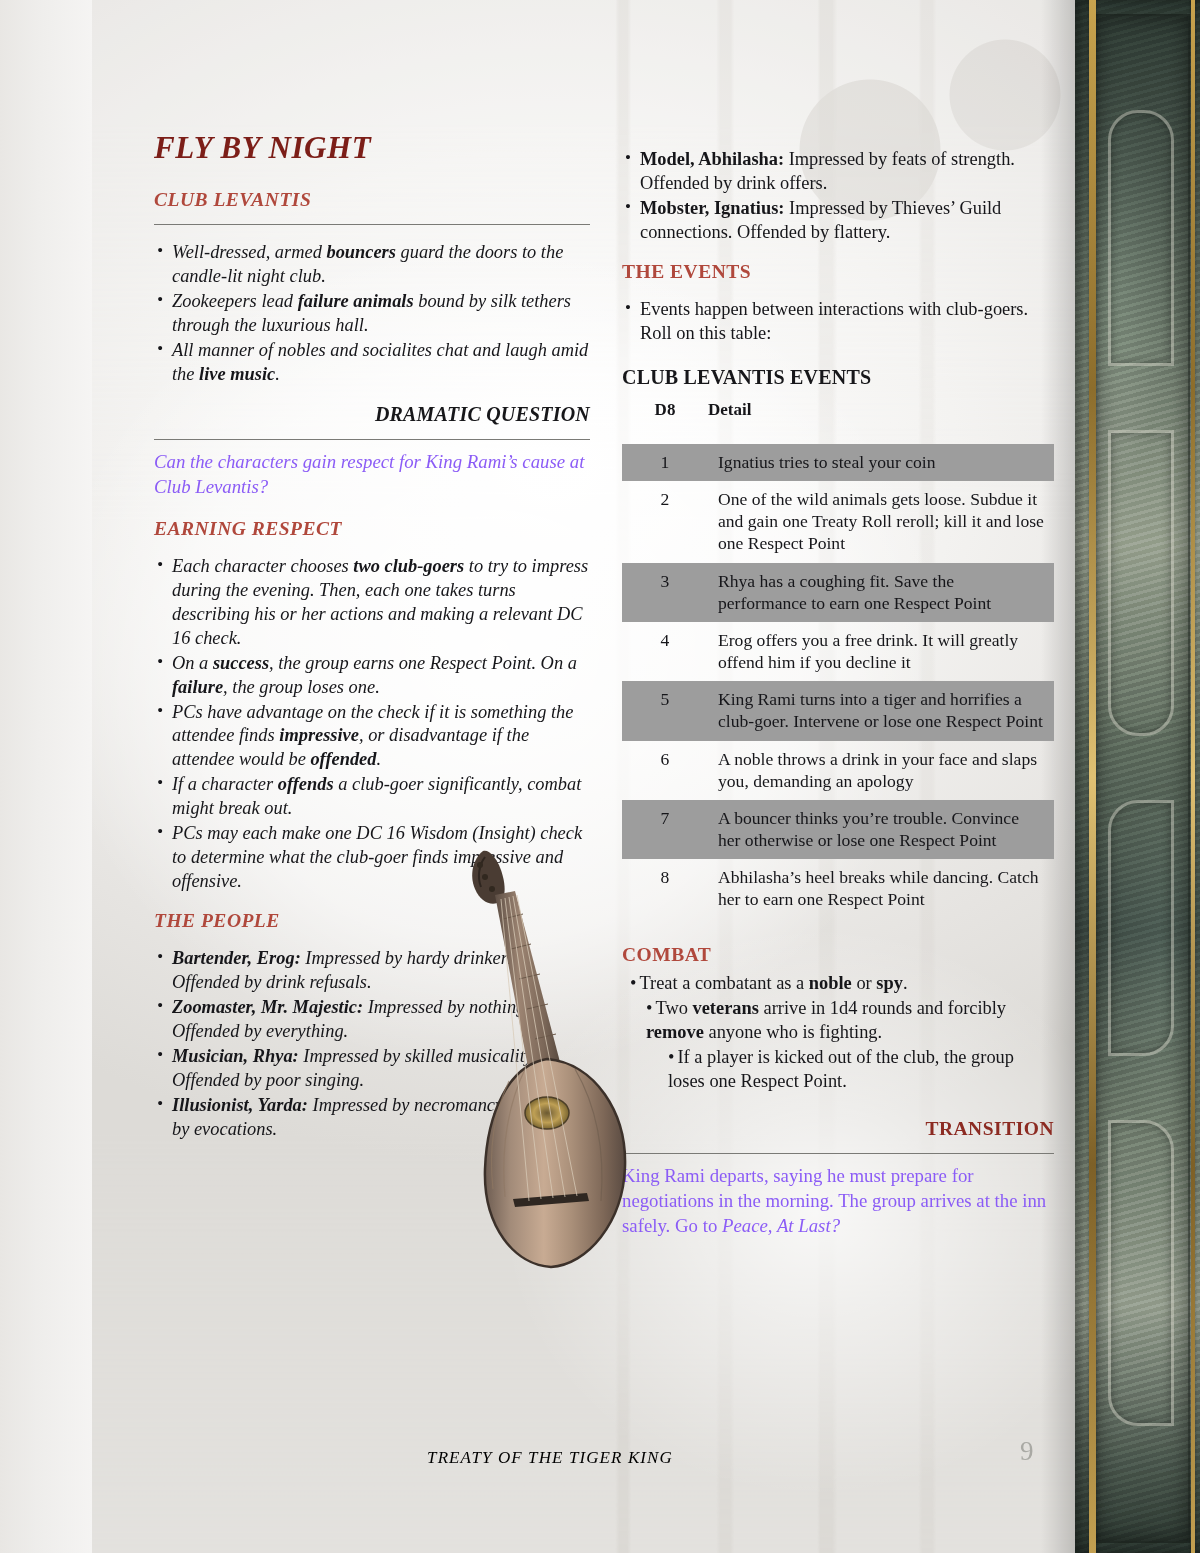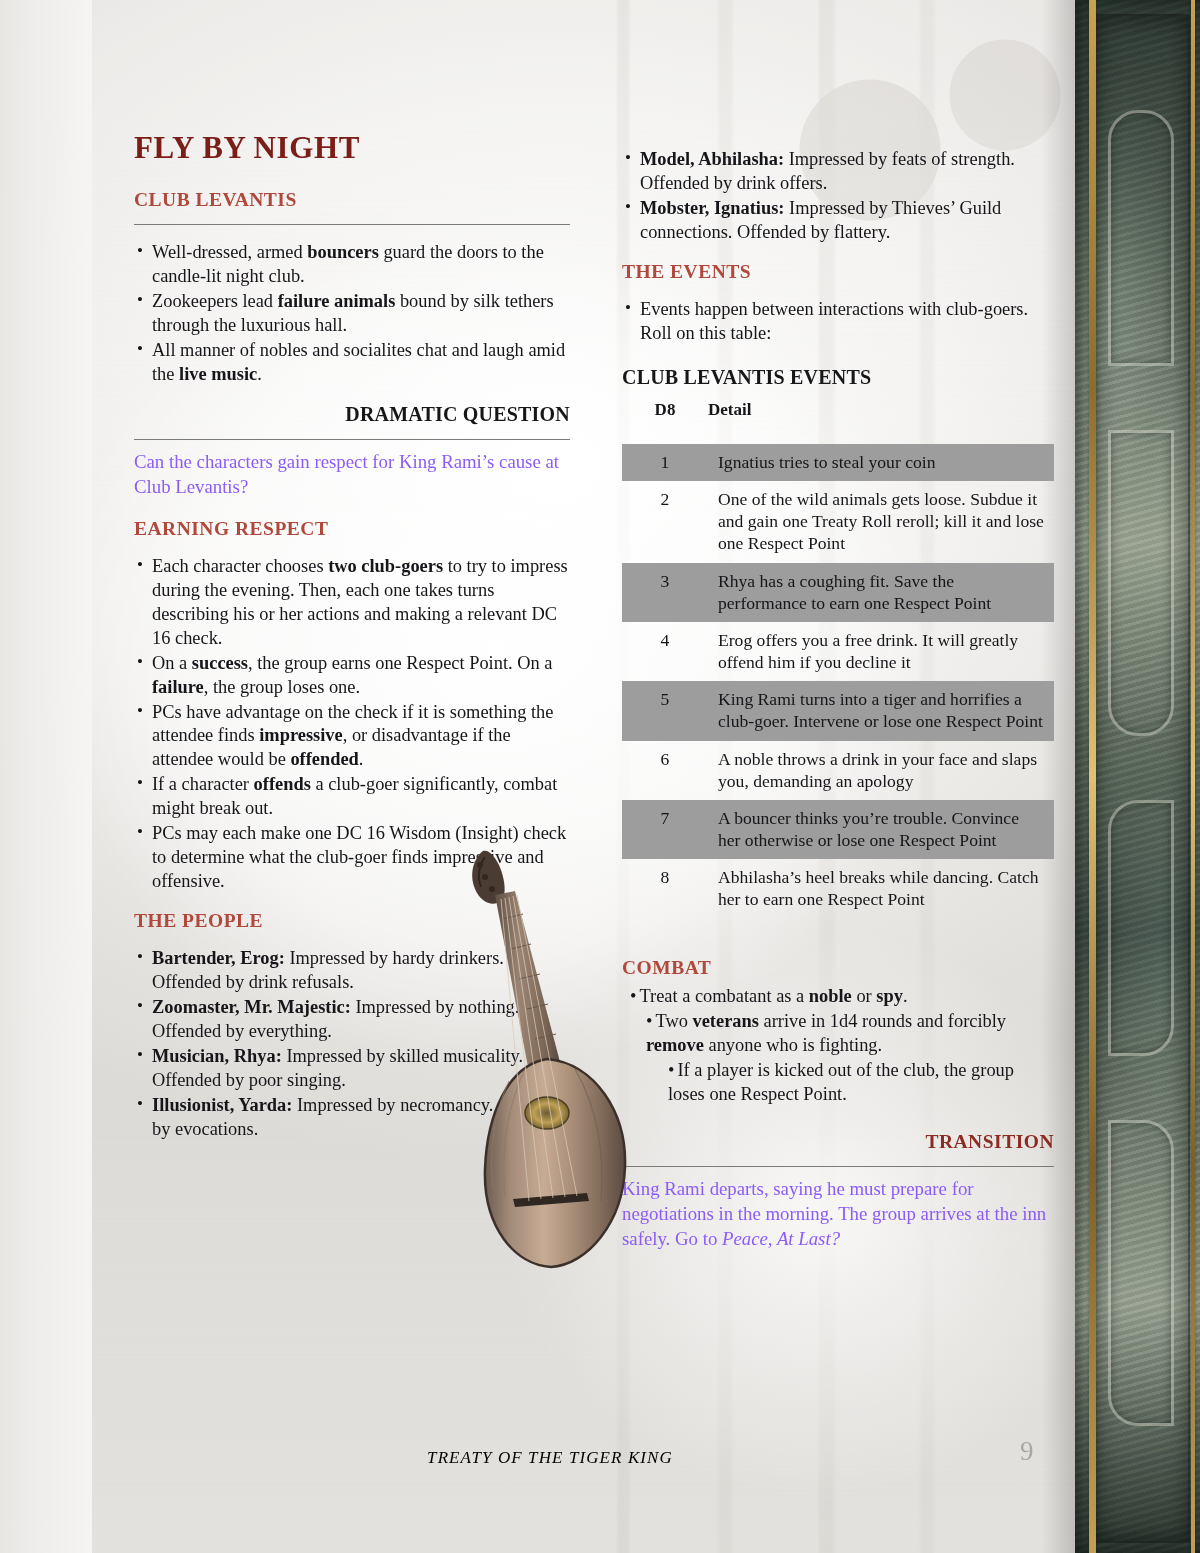--- a/index.html
+++ b/index.html
@@ -104,22 +104,23 @@
     background: linear-gradient(90deg, rgba(0,0,0,0) 0%, rgba(0,0,0,0.16) 100%);
   }
 
   
   .content {
     position: absolute;
     left: 0; top: 0; width: 1100px; height: 1553px;
   }
   .col-left {
     position: absolute;
-    left: 134px; top: 132px;
+    left: 154px; top: 132px;
     width: 436px;
+    font-style: italic;
   }
   .col-right {
     position: absolute;
     left: 622px; top: 132px;
     width: 432px;
   }
 
   h1.title {
     font-family: "Liberation Serif", serif;
     font-size: 31px;
@@ -360,21 +361,21 @@
             <td class="c-d8">7</td>
             <td>A bouncer thinks you’re trouble. Convince her otherwise or lose one Respect Point</td>
           </tr>
           <tr class="">
             <td class="c-d8">8</td>
             <td>Abhilasha’s heel breaks while dancing. Catch her to earn one Respect Point</td>
           </tr>
         </tbody>
     </table>
 
-    <h2 class="section" style="margin-top:39px;">COMBAT</h2>
+    <h2 class="section" style="margin-top:26px;">COMBAT</h2>
     <ul class="combat-list">
         <li class="ci-1"><span class="b">•</span>Treat a combatant as a <b>noble</b> or <b>spy</b>.</li>
         <li class="ci-2"><span class="b">•</span>Two <b>veterans</b> arrive in 1d4 rounds and forcibly <b>remove</b> anyone who is fighting.</li>
         <li class="ci-3"><span class="b">•</span>If a player is kicked out of the club, the group loses one Respect Point.</li>
       </ul>
 
     <h2 class="section dark rule" style="text-align:right;margin-top:24px;">TRANSITION</h2>
     <p class="body">King Rami departs, saying he must prepare for negotiations in the morning. The group arrives at the inn safely. Go to <i>Peace, At Last?</i></p>
   </div>
 

